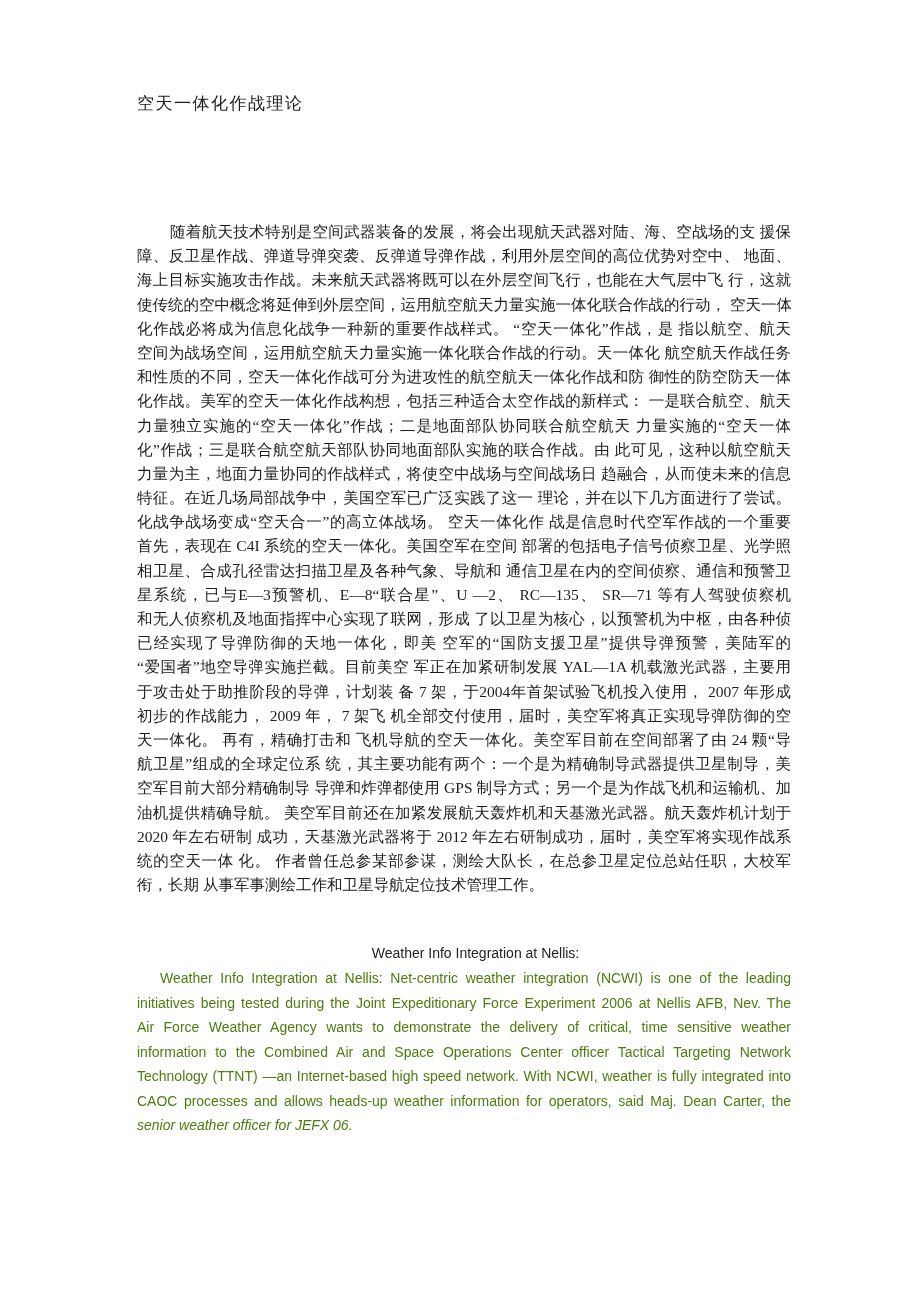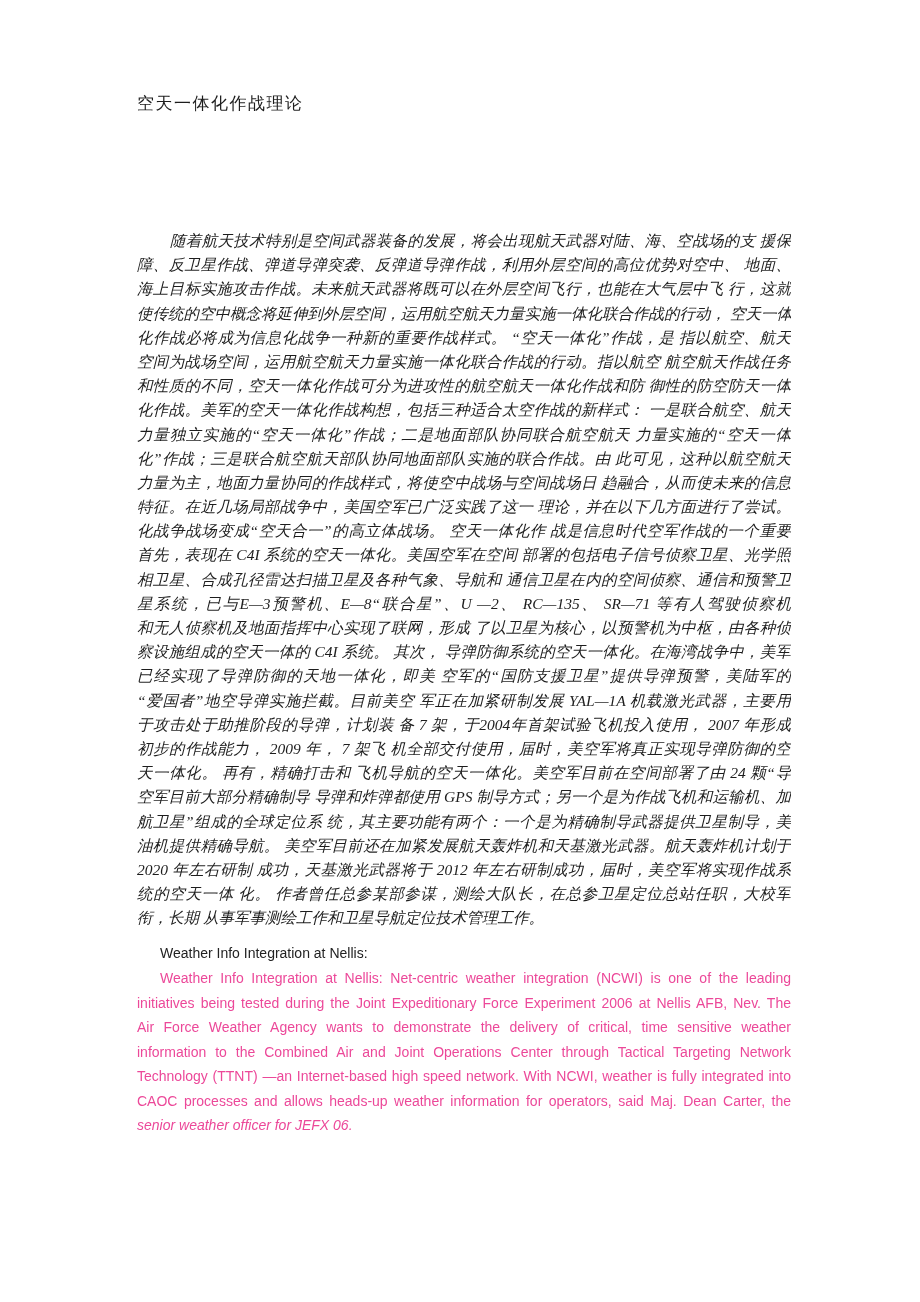--- a/index.html
+++ b/index.html
@@ -21,23 +21,22 @@
     position: absolute;
     left: 137px;
     top: 92px;
     font-size: 17px;
     letter-spacing: 1.5px;
     white-space: nowrap;
   }
   .cn-para {
     position: absolute;
     left: 137px;
-    top: 229px;
+    top: 220px;
     width: 654px;
-    font-style: italic;
   }
   .cn-line {
     height: 24.2px;
     line-height: 24.2px;
     font-size: 15.5px;
     text-align: justify;
     text-align-last: justify;
     overflow: hidden;
     white-space: nowrap;
   }
@@ -48,33 +47,34 @@
     position: absolute;
     left: 137px;
     top: 941px;
     width: 654px;
     padding-left: 23px;
     box-sizing: border-box;
     font-family: "Liberation Sans", sans-serif;
     font-size: 14px;
     line-height: 24.5px;
     color: #222222;
+    text-align: center;
   }
   .en-para {
     position: absolute;
     left: 137px;
     top: 966px;
     width: 654px;
   }
   .en-line {
     height: 24.5px;
     line-height: 24.5px;
     font-family: "Liberation Sans", sans-serif;
     font-size: 14px;
-    color: #ec4899;
+    color: #4d7c0f;
     text-align: justify;
     text-align-last: justify;
     overflow: hidden;
     white-space: nowrap;
   }
   .en-line.first { text-indent: 23px; }
   .en-line.last  { text-align-last: left; font-style: italic; }
 </style>
 </head>
 <body>
@@ -82,51 +82,50 @@
 <div class="page">
 
   <div class="doc-title">空天一体化作战理论</div>
 
   <div class="cn-para">
       <div class="cn-line first">随着航天技术特别是空间武器装备的发展，将会出现航天武器对陆、海、空战场的支 援保</div>
       <div class="cn-line">障、反卫星作战、弹道导弹突袭、反弹道导弹作战，利用外层空间的高位优势对空中、 地面、</div>
       <div class="cn-line">海上目标实施攻击作战。未来航天武器将既可以在外层空间飞行，也能在大气层中飞 行，这就</div>
       <div class="cn-line">使传统的空中概念将延伸到外层空间，运用航空航天力量实施一体化联合作战的行动， 空天一体</div>
       <div class="cn-line">化作战必将成为信息化战争一种新的重要作战样式。 “空天一体化”作战，是 指以航空、航天</div>
-      <div class="cn-line">空间为战场空间，运用航空航天力量实施一体化联合作战的行动。指以航空 航空航天作战任务</div>
+      <div class="cn-line">空间为战场空间，运用航空航天力量实施一体化联合作战的行动。天一体化 航空航天作战任务</div>
       <div class="cn-line">和性质的不同，空天一体化作战可分为进攻性的航空航天一体化作战和防 御性的防空防天一体</div>
       <div class="cn-line">化作战。美军的空天一体化作战构想，包括三种适合太空作战的新样式： 一是联合航空、航天</div>
       <div class="cn-line">力量独立实施的“空天一体化”作战；二是地面部队协同联合航空航天 力量实施的“空天一体</div>
       <div class="cn-line">化”作战；三是联合航空航天部队协同地面部队实施的联合作战。由 此可见，这种以航空航天</div>
       <div class="cn-line">力量为主，地面力量协同的作战样式，将使空中战场与空间战场日 趋融合，从而使未来的信息</div>
       <div class="cn-line">特征。在近几场局部战争中，美国空军已广泛实践了这一 理论，并在以下几方面进行了尝试。</div>
       <div class="cn-line">化战争战场变成“空天合一”的高立体战场。 空天一体化作 战是信息时代空军作战的一个重要</div>
       <div class="cn-line">首先，表现在 C4I 系统的空天一体化。美国空军在空间 部署的包括电子信号侦察卫星、光学照</div>
       <div class="cn-line">相卫星、合成孔径雷达扫描卫星及各种气象、导航和 通信卫星在内的空间侦察、通信和预警卫</div>
       <div class="cn-line">星系统，已与E—3预警机、E—8“联合星”、U —2、 RC—135、 SR—71 等有人驾驶侦察机</div>
       <div class="cn-line">和无人侦察机及地面指挥中心实现了联网，形成 了以卫星为核心，以预警机为中枢，由各种侦</div>
-      <div class="cn-line">察设施组成的空天一体的 C4I 系统。 其次， 导弹防御系统的空天一体化。在海湾战争中，美军</div>
       <div class="cn-line">已经实现了导弹防御的天地一体化，即美 空军的“国防支援卫星”提供导弹预警，美陆军的</div>
       <div class="cn-line">“爱国者”地空导弹实施拦截。目前美空 军正在加紧研制发展 YAL—1A 机载激光武器，主要用</div>
       <div class="cn-line">于攻击处于助推阶段的导弹，计划装 备 7 架，于2004年首架试验飞机投入使用， 2007 年形成</div>
       <div class="cn-line">初步的作战能力， 2009 年， 7 架飞 机全部交付使用，届时，美空军将真正实现导弹防御的空</div>
       <div class="cn-line">天一体化。 再有，精确打击和 飞机导航的空天一体化。美空军目前在空间部署了由 24 颗“导</div>
+      <div class="cn-line">航卫星”组成的全球定位系 统，其主要功能有两个：一个是为精确制导武器提供卫星制导，美</div>
       <div class="cn-line">空军目前大部分精确制导 导弹和炸弹都使用 GPS 制导方式；另一个是为作战飞机和运输机、加</div>
-      <div class="cn-line">航卫星”组成的全球定位系 统，其主要功能有两个：一个是为精确制导武器提供卫星制导，美</div>
       <div class="cn-line">油机提供精确导航。 美空军目前还在加紧发展航天轰炸机和天基激光武器。航天轰炸机计划于</div>
       <div class="cn-line">2020 年左右研制 成功，天基激光武器将于 2012 年左右研制成功，届时，美空军将实现作战系</div>
       <div class="cn-line">统的空天一体 化。 作者曾任总参某部参谋，测绘大队长，在总参卫星定位总站任职，大校军</div>
       <div class="cn-line last">衔，长期 从事军事测绘工作和卫星导航定位技术管理工作。</div>
     </div>
 
   <div class="en-heading">Weather Info Integration at Nellis:</div>
 
   <div class="en-para">
       <div class="en-line first">Weather Info Integration at Nellis: Net-centric weather integration (NCWI) is one of the leading</div>
       <div class="en-line">initiatives being tested during the Joint Expeditionary Force Experiment 2006 at Nellis AFB, Nev. The</div>
       <div class="en-line">Air Force Weather Agency wants to demonstrate the delivery of critical, time sensitive weather</div>
-      <div class="en-line">information to the Combined Air and Joint Operations Center through Tactical Targeting Network</div>
+      <div class="en-line">information to the Combined Air and Space Operations Center officer Tactical Targeting Network</div>
       <div class="en-line">Technology (TTNT) —an Internet-based high speed network. With NCWI, weather is fully integrated into</div>
       <div class="en-line">CAOC processes and allows heads-up weather information for operators, said Maj. Dean Carter, the</div>
       <div class="en-line last">senior weather officer for JEFX 06.</div>
     </div>
 
 </div>
 
 </body></html>

